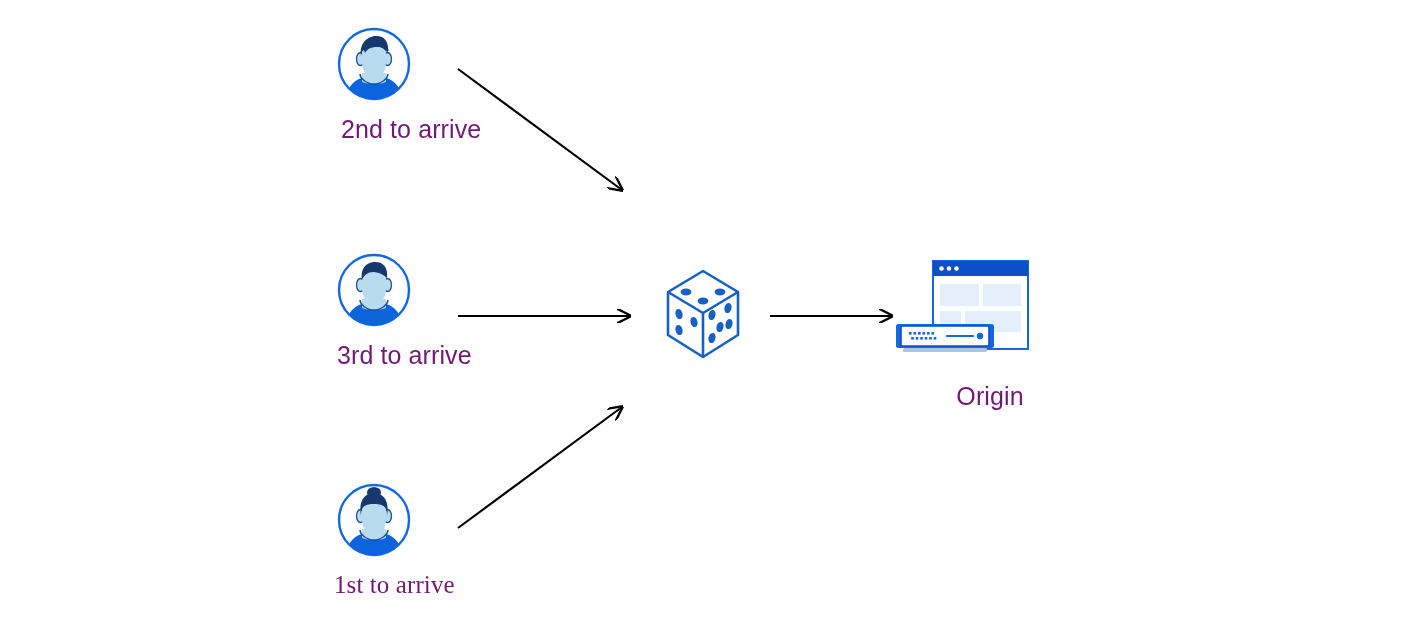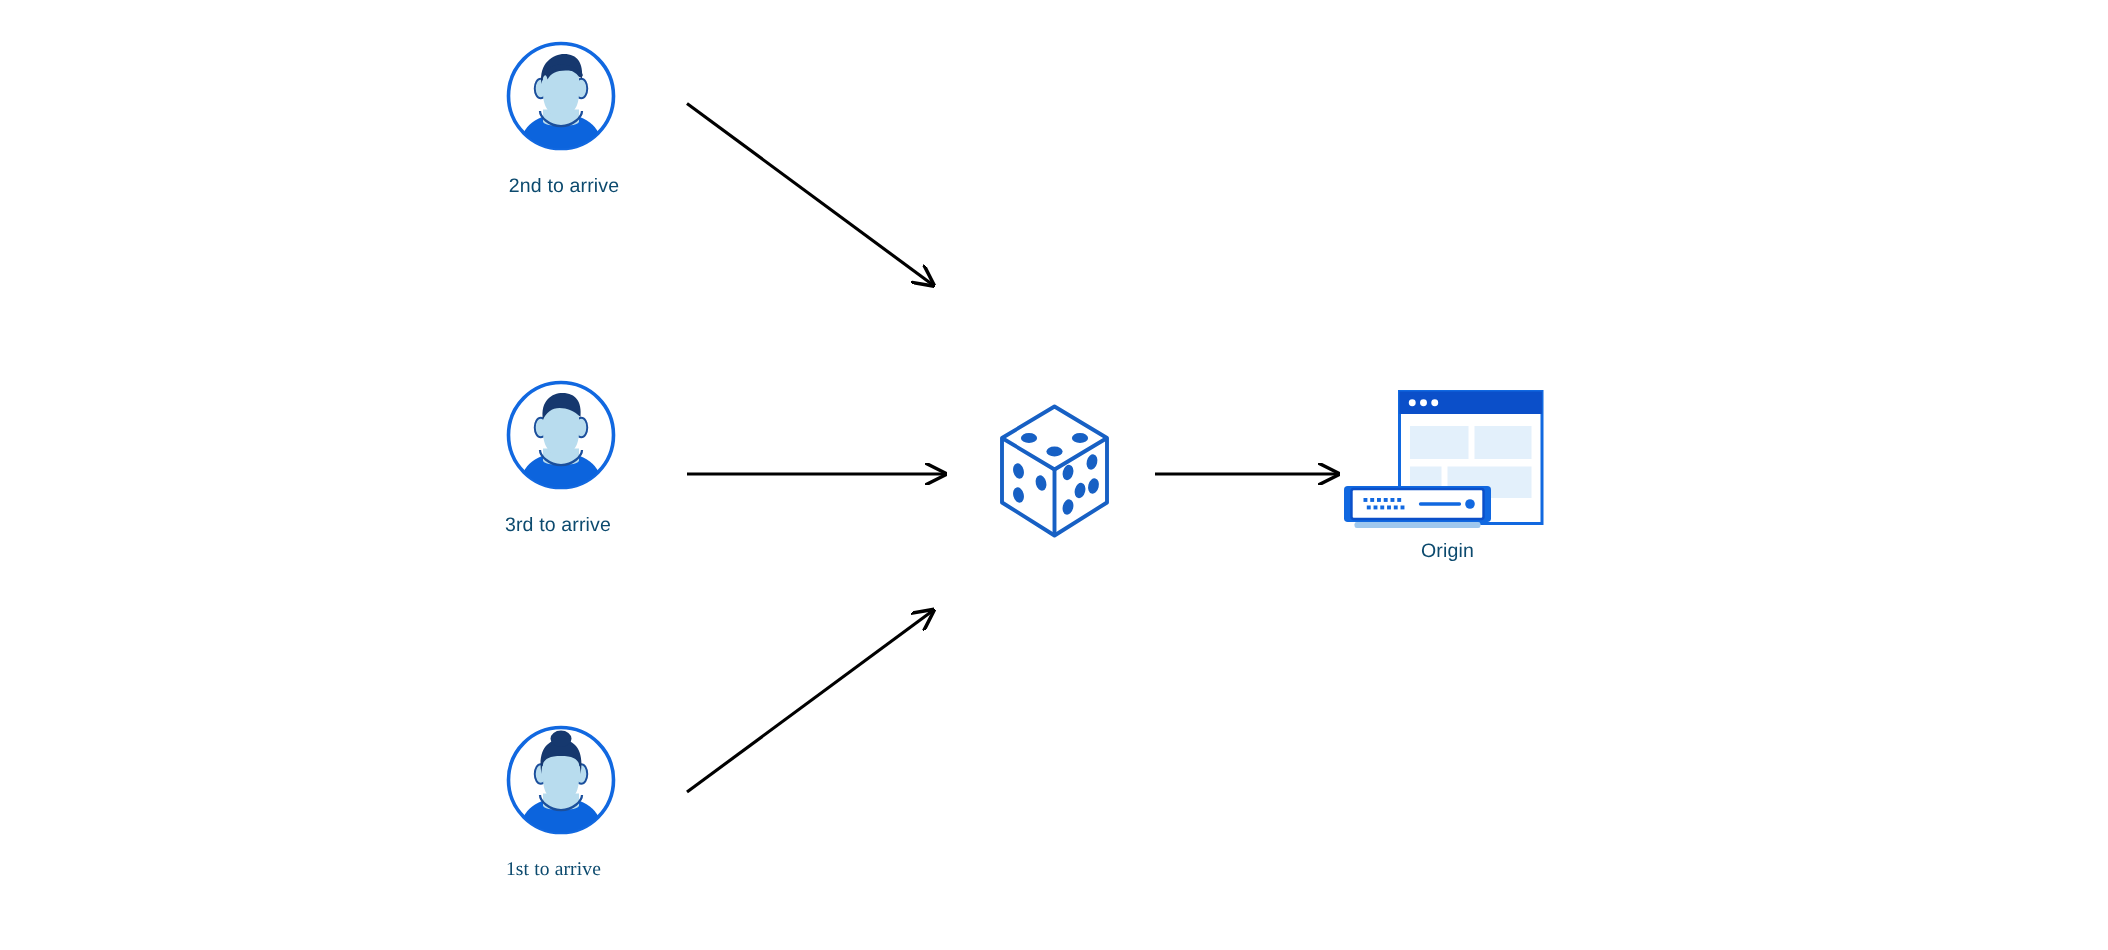--- a/index.html
+++ b/index.html
@@ -16,26 +16,27 @@
     width: 1405px;
     height: 633px;
     background: #ffffff;
     overflow: hidden;
   }
   .node {
     position: absolute;
   }
   .node-label {
     position: absolute;
-    font-size: 13px;
-    color: #0c4a6e;
+    font-size: 25px;
+    color: #701a75;
     letter-spacing: 0.1px;
     white-space: nowrap;
     text-align: center;
     line-height: 1;
+    margin-left: 25px;
   }
   .arrow-layer {
     position: absolute;
     left: 0;
     top: 0;
     width: 1405px;
     height: 633px;
     pointer-events: none;
   }
   .icon-svg { display: block; }
@@ -176,15 +177,15 @@
           <rect x="27.2" y="81" width="2.6" height="2.6"></rect>
             <rect x="31.7" y="81" width="2.6" height="2.6"></rect>
           <rect x="36.2" y="81" width="2.6" height="2.6"></rect>
             <rect x="40.7" y="81" width="2.6" height="2.6"></rect>
         </g>
         <line x1="54" y1="80" x2="80" y2="80" stroke="#1168e0" stroke-width="2.2" stroke-linecap="round"></line>
         <circle cx="87" cy="80" r="3.2" fill="#1168e0"></circle>
       </g>
     </svg>
   </div>
-  <div class="node-label" style="left:905px; top:360px; width:120px;">Origin</div>
+  <div class="node-label" style="left:905px; top:384px; width:120px;">Origin</div>
 
 </div>
 
 </body></html>

